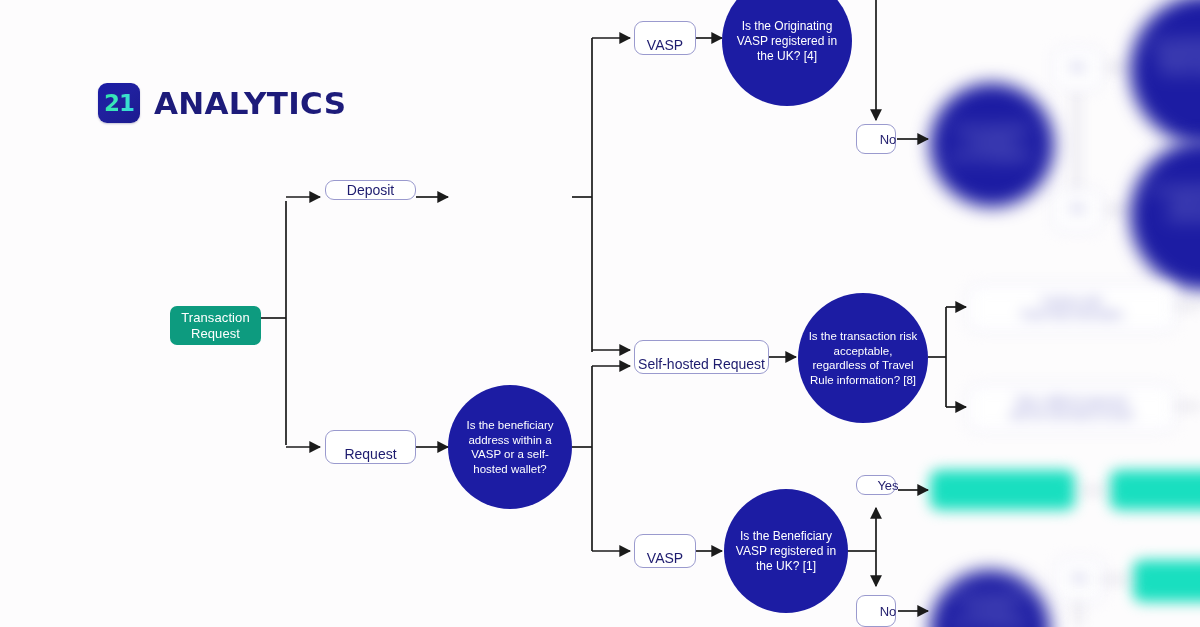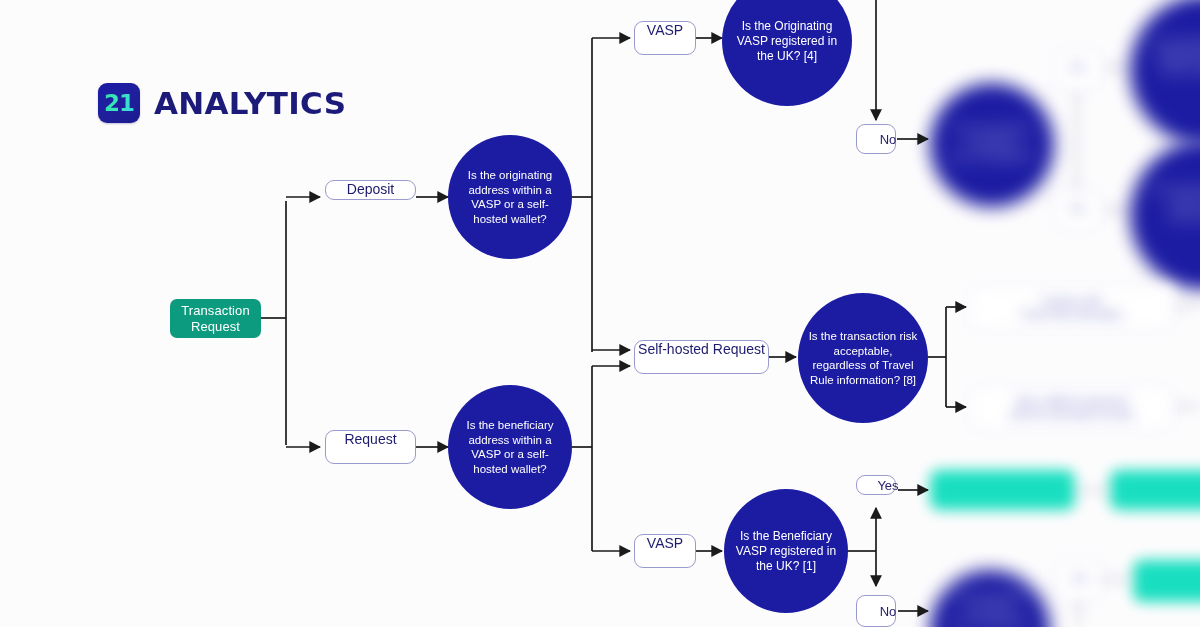--- a/index.html
+++ b/index.html
@@ -118,21 +118,21 @@
     line-height: 16px;
     letter-spacing: 0.1px;
   }
 
   .node-box {
     background: #ffffff;
     border: 1.6px solid #9a9ace;
     border-radius: 9px;
     color: #1d1b6e;
     display: flex;
-    align-items: flex-start;
+    align-items: flex-end;
     justify-content: center;
     text-align: center;
     font-size: 14px;
     line-height: 17px;
   }
 
   .node-small {
     background: #ffffff;
     border: 1.6px solid #9a9ace;
     border-radius: 9px;
@@ -265,37 +265,34 @@
     </g>
   </svg>
 
   <div class="logo-wrap">
     <div class="logo-mark">
       <span class="logo-mark-text">21</span>
     </div>
     <span class="logo-word">ANALYTICS</span>
   </div>
 
-  <div class="node node-start" style="left:170px; top:299px; width:91px; height:39px;">
+  <div class="node node-start" style="left:170px; top:306px; width:91px; height:39px;">
     <span>
       <span>Transaction</span><br><span>Request</span>
     </span>
   </div>
 
   <div class="node node-box" style="left:325px; top:180px; width:91px; height:20px;">
     <span>Deposit</span>
   </div>
 
   <div class="node node-box" style="left:325px; top:430px; width:91px; height:34px;">
     <span>Request</span>
   </div>
 
-  <div class="node node-circle" style="left:448px; top:135px; width:124px; height:124px;">
-    <span>Is the originating address within a VASP or a self-hosted wallet?</span>
-  </div>
 
   <div class="node node-circle" style="left:448px; top:385px; width:124px; height:124px;">
     <span>Is the beneficiary address within a VASP or a self-hosted wallet?</span>
   </div>
 
   <div class="node node-box" style="left:634px; top:21px; width:62px; height:34px;">
     <span>VASP</span>
   </div>
 
   <div class="node node-box" style="left:634px; top:340px; width:135px; height:34px;">

